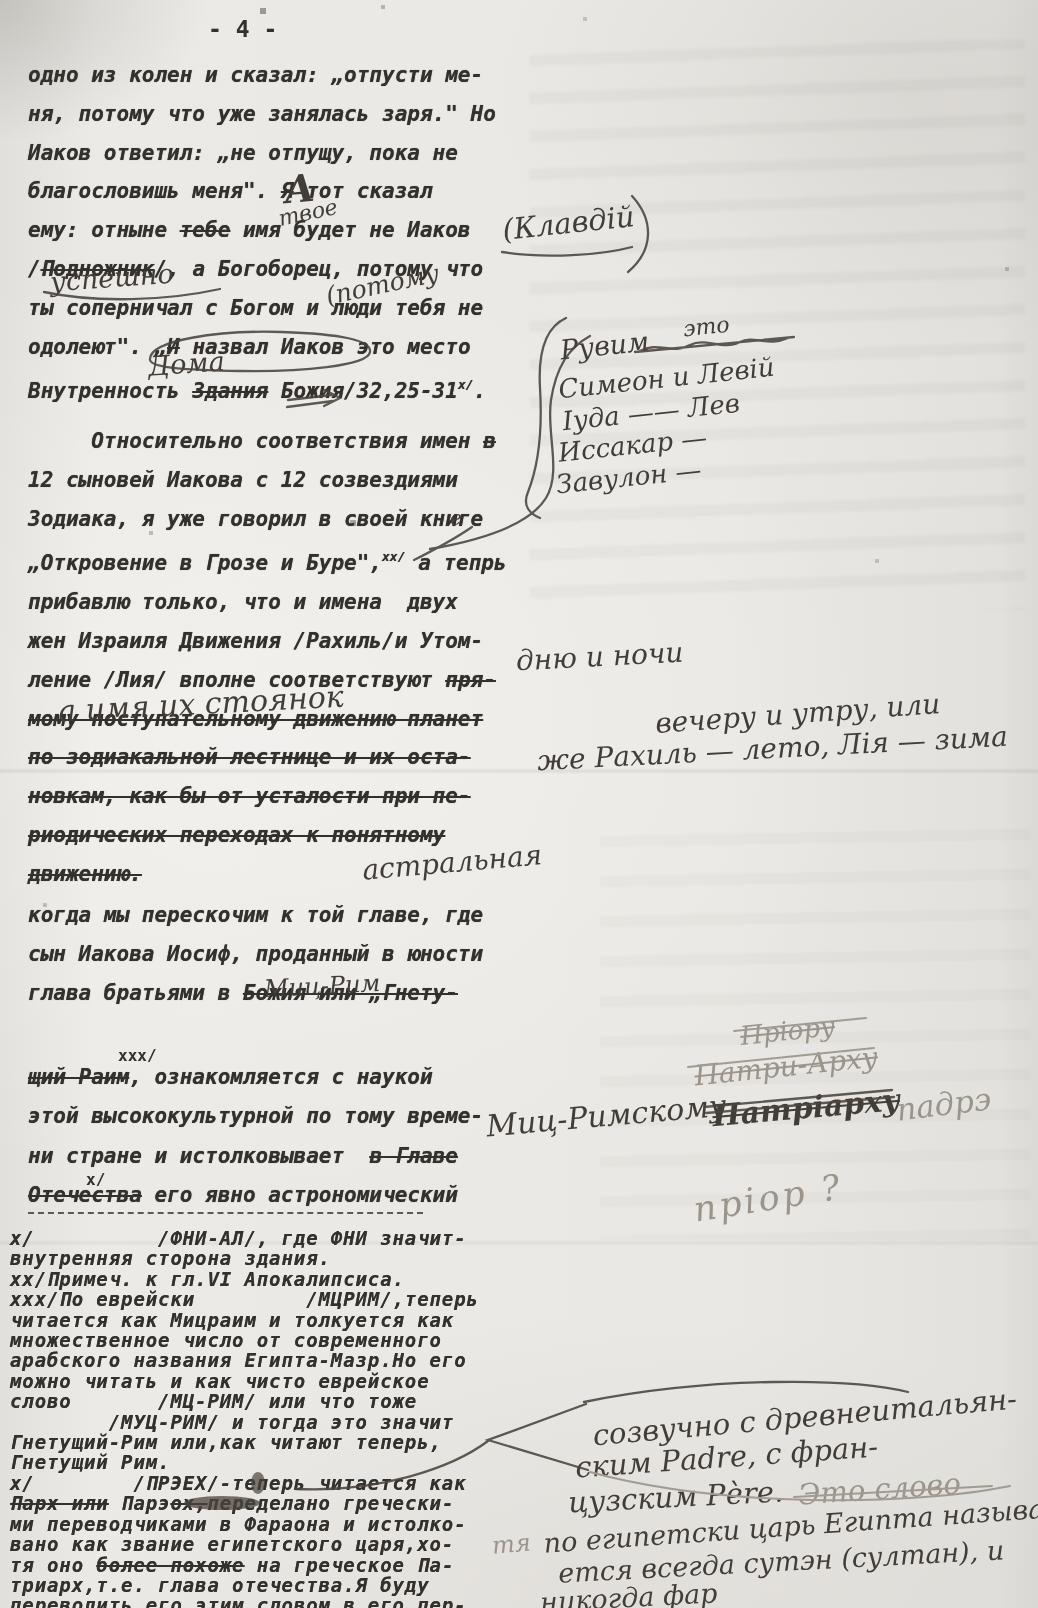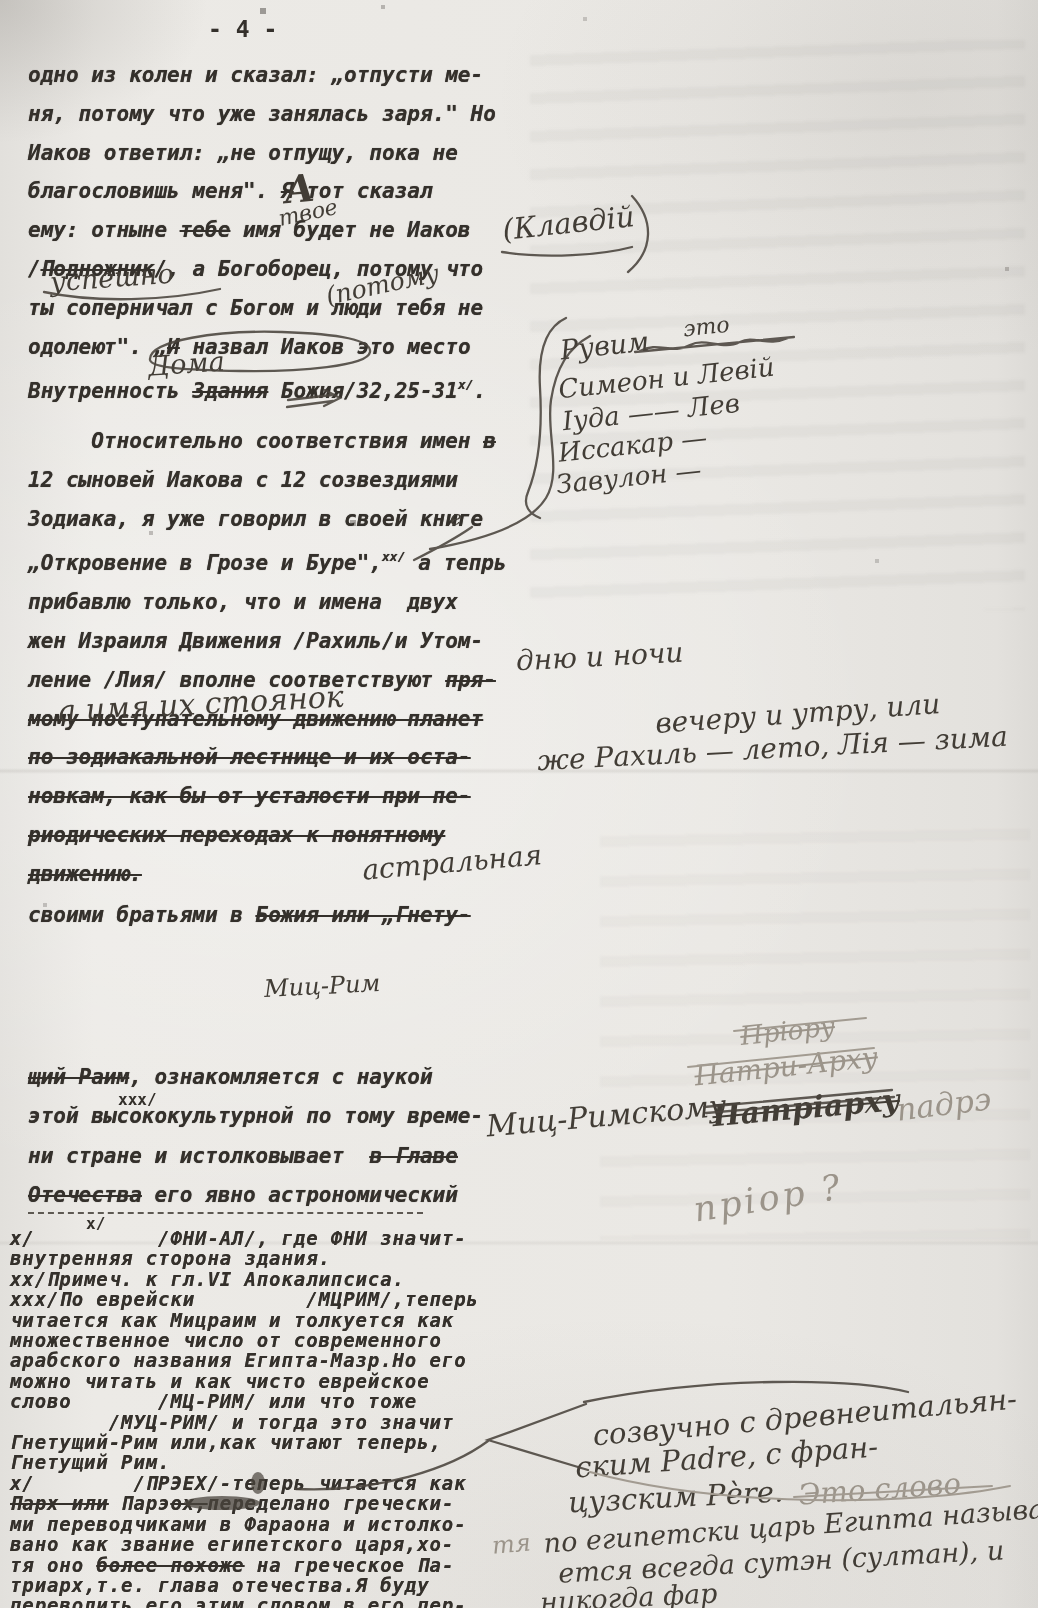--- a/index.html
+++ b/index.html
@@ -11,21 +11,21 @@
       radial-gradient(ellipse 800px 420px at 60% 100%, rgba(125,119,110,.09), transparent 70%),
       linear-gradient(90deg,#e2e0dc,#eceae6 9%,#eae8e4 70%,#e3e1dd 96%,#dcdad6);
     font-kerning:none;}
   .typed{font-family:"DejaVu Sans Mono","Liberation Mono",monospace;font-weight:bold;color:#34302b;}
   .block{position:absolute;white-space:pre;font-size:21px;line-height:38.8px;
     text-shadow:0 0 .7px rgba(52,48,43,.85);font-style:italic;}
   .tline{white-space:pre;}
   .fnote{font-size:19px;letter-spacing:.9px;line-height:20.4px;text-shadow:0 0 .5px rgba(52,48,43,.8);}
   .strike{text-decoration:line-through;text-decoration-thickness:2.2px;}
   .sup{font-size:13px;vertical-align:9px;}
-  .marker{position:absolute;font-size:16px;margin-top:44px;}
+  .marker{position:absolute;font-size:16px;}
   .sep{position:absolute;left:28px;top:1212px;width:395px;border-top:2.5px dashed #46413a;opacity:.85;}
   .pagenum{position:absolute;left:208px;top:16px;font-size:23px;}
   .hw{position:absolute;font-family:"DejaVu Serif","Liberation Serif",serif;font-style:italic;white-space:pre;}
   .ink{color:#423d36;}
   .pencil{color:#9b948a;}
   .xstrike{text-decoration:line-through;text-decoration-thickness:2px;}
   .overlay{position:absolute;left:0;top:0;pointer-events:none;}
   .ghost{position:absolute;filter:blur(1.5px);}
   .g1{left:530px;top:40px;width:495px;height:570px;
     background:repeating-linear-gradient(178deg,transparent 0 15px,rgba(100,94,86,.05) 15px 26px,transparent 26px 38px);}
@@ -46,21 +46,21 @@
   <div class="ghost g1"></div>
   <div class="ghost g2"></div>
   <div class="crease" style="top:768px;"></div>
   <div class="crease" style="top:1240px;opacity:.7;"></div>
   <div class="specks"></div>
 
   <div class="typed pagenum">- 4 -</div>
 
   <div class="typed block" style="left:28px;top:56px;"><div class="tline"><span>одно из колен и сказал: „отпусти ме-</span></div><div class="tline"><span>ня, потому что уже занялась заря." Но</span></div><div class="tline"><span>Иаков ответил: „не отпущу, пока не</span></div><div class="tline"><span>благословишь меня". </span><span class="strike">Я</span><span> тот сказал</span></div><div class="tline"><span>ему: отныне </span><span class="strike">тебе</span><span> имя будет не Иаков</span></div><div class="tline"><span>/</span><span class="strike">Подножник</span><span>/, а Богоборец, потому что</span></div><div class="tline"><span>ты соперничал с Богом и люди тебя не</span></div><div class="tline"><span>одолеют". „</span><span class="strike">И</span><span> назвал Иаков это место</span></div><div class="tline"><span>Внутренность </span><span class="strike">Здания</span><span> Божия/32,25-31</span><span class="sup">х/</span><span>.</span></div></div>
   <div class="typed block" style="left:28px;top:422px;"><div class="tline"><span>     Относительно соответствия имен </span><span class="strike">в</span></div><div class="tline"><span>12 сыновей Иакова с 12 созвездиями</span></div><div class="tline"><span>Зодиака, я уже говорил в своей книге</span></div><div class="tline"><span>„Откровение в Грозе и Буре",</span><span class="sup">хх/</span><span> а тепрь</span></div><div class="tline"><span>прибавлю только, что и имена  двух</span></div><div class="tline"><span>жен Израиля Движения /Рахиль/и Утом-</span></div><div class="tline"><span>ление /Лия/ вполне соответствуют </span><span class="strike">пря-</span></div><div class="tline"><span class="strike">мому поступательному движению планет</span></div><div class="tline"><span class="strike">по зодиакальной лестнице и их оста-</span></div><div class="tline"><span class="strike">новкам, как бы от усталости при пе-</span></div><div class="tline"><span class="strike">риодических переходах к понятному</span></div><div class="tline"><span class="strike">движению.</span></div></div>
-  <div class="typed block" style="left:28px;top:896px;"><div class="tline"><span>своими братьями в </span><span class="strike">Божия или „Гнету-</span></div></div>
+  <div class="typed block" style="left:28px;top:896px;"><div class="tline"><span>когда мы перескочим к той главе, где</span></div><div class="tline"><span>сын Иакова Иосиф, проданный в юности</span></div><div class="tline"><span>глава братьями в </span><span class="strike">Божия или „Гнету-</span></div></div>
   <div class="typed marker" style="left:118px;top:1046px;">ххх/</div>
   <div class="typed block" style="left:28px;top:1058px;line-height:39.3px;"><div class="tline"><span class="strike">щий Раим</span><span>, ознакомляется с наукой</span></div><div class="tline"><span>этой высококультурной по тому време-</span></div><div class="tline"><span>ни стране и истолковывает  </span><span class="strike">в Главе</span></div><div class="tline"><span class="strike">Отечества</span><span> его явно астрономический</span></div></div>
   <div class="typed marker" style="left:86px;top:1170px;">х/</div>
   <div class="sep"></div>
   <div class="typed block fnote" style="left:10px;top:1228px;"><div class="tline"><span>х/          /ФНИ-АЛ/, где ФНИ значит-</span></div><div class="tline"><span>внутренняя сторона здания.</span></div><div class="tline"><span>хх/Примеч. к гл.VI Апокалипсиса.</span></div><div class="tline"><span>ххх/По еврейски         /МЦРИМ/,теперь</span></div><div class="tline"><span>читается как Мицраим и толкуется как</span></div><div class="tline"><span>множественное число от современного</span></div><div class="tline"><span>арабского названия Египта-Мазр.Но его</span></div><div class="tline"><span>можно читать и как чисто еврейское</span></div><div class="tline"><span>слово       /МЦ-РИМ/ или что тоже</span></div><div class="tline"><span>        /МУЦ-РИМ/ и тогда это значит</span></div><div class="tline"><span>Гнетущий-Рим или,как читают теперь,</span></div><div class="tline"><span>Гнетущий Рим.</span></div><div class="tline"><span>х/        /ПРЭЕХ/-теперь читается как</span></div><div class="tline"><span class="strike">Парх или</span><span> Парэ</span><span class="strike">ох,</span><span>переделано гречески-</span></div><div class="tline"><span>ми переводчиками в Фараона и истолко-</span></div><div class="tline"><span>вано как звание египетского царя,хо-</span></div><div class="tline"><span>тя оно </span><span class="strike">более похоже</span><span> на греческое Па-</span></div><div class="tline"><span>триарх,т.е. глава отечества.Я буду</span></div><div class="tline"><span>переводить его этим словом в его пер-</span></div></div>
 
   <div class="hw ink" style="left:278px;top:200px;font-size:22px;transform:rotate(-12deg);">твое</div>
   <div class="hw ink" style="left:284px;top:166px;font-size:38px;font-weight:bold;transform:rotate(-5deg);">А</div>
   <div class="hw ink" style="left:502px;top:206px;font-size:29px;transform:rotate(-6deg);">(Клавдій</div>
   <div class="hw ink" style="left:50px;top:262px;font-size:27px;transform:rotate(-4deg);">успешно</div>

